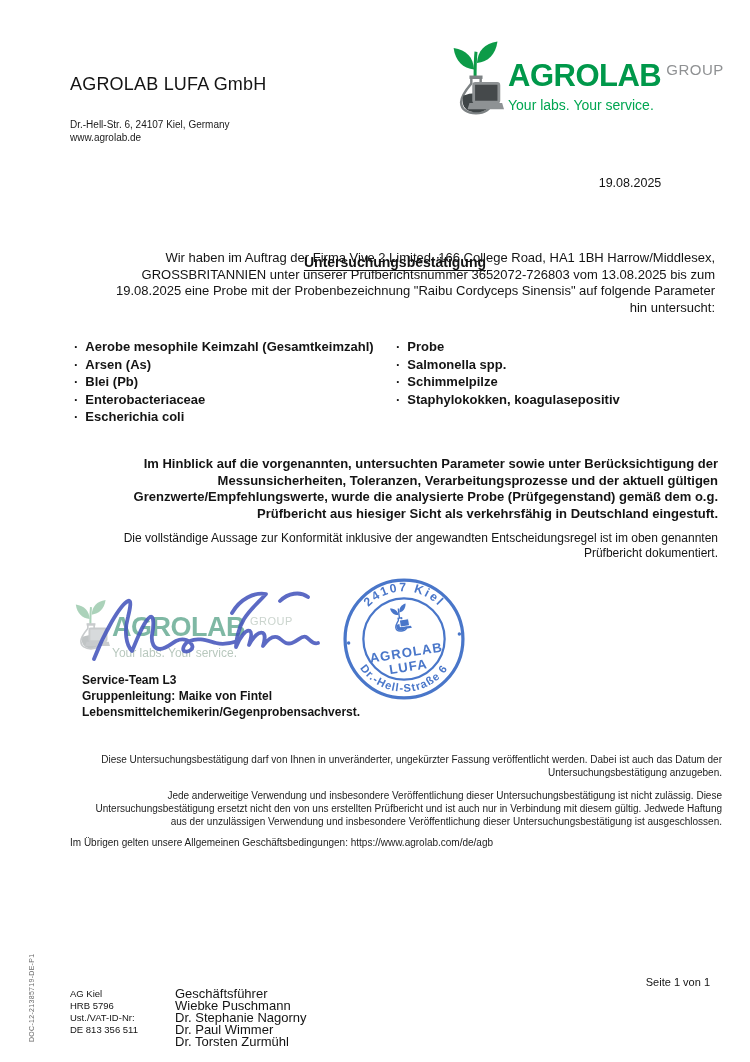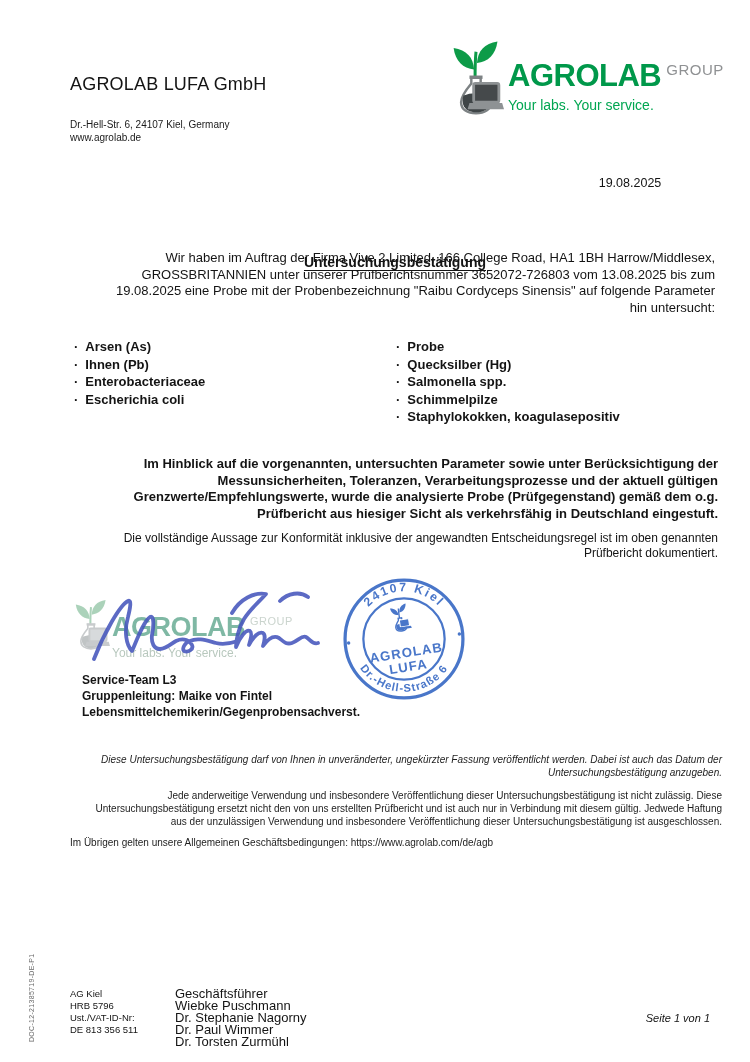--- a/index.html
+++ b/index.html
@@ -43,27 +43,27 @@
   .watermark .logo-group{font-size:11px;color:#b7c4bb;}
   .watermark .logo-tagline{font-size:12px;color:#9db3a5;margin-top:5px;}
   .wm-leaf{fill:#8cc2a0;} .wm-gray{fill:#b4b8ba;} .wm-dark{fill:#a9aeb0;} .wm-stroke{stroke:#b4b8ba;}
 
   .signature-svg{left:90px;top:585px;width:240px;height:80px;z-index:3;}
   .stamp{left:341px;top:576px;width:126px;height:126px;opacity:.92;}
 
   .signer-block{left:82px;top:672px;font-size:12px;font-weight:bold;line-height:16px;}
 
   .legal{width:652px;font-size:10px;line-height:13px;color:#1d1d1d;}
-  .legal-p1{left:70px;top:753px;font-style:italic;}
+  .legal-p1{left:70px;top:753px;}
   .legal-p2{left:70px;top:789px;}
   .legal-p3{left:70px;top:836px;}
 
   .footer-registry{left:70px;top:988px;font-size:9.5px;line-height:12px;}
   .footer-management{left:175px;top:988px;font-size:13px;line-height:12px;}
-  .page-indicator{left:560px;top:1012px;width:150px;text-align:right;font-size:11px;font-style:italic;}
+  .page-indicator{left:560px;top:976px;width:150px;text-align:right;font-size:11px;}
   .doc-code{left:28px;top:950px;height:92px;font-size:7px;color:#6a6a6a;letter-spacing:.3px;
             writing-mode:vertical-rl;transform:rotate(180deg);}
 
   
   .leaf{fill:#0D9B48;} .flaskline{stroke:#7d8284;} .flaskfill{fill:#3f4547;} .lap{fill:#45494b;} .lapgray{fill:#8e9294;}
 </style>
 </head>
 <body>
 
 <div class="page">
@@ -96,28 +96,28 @@
 
   <div class="abs doc-date">19.08.2025</div>
   <div class="abs doc-title">Untersuchungsbestätigung</div>
 
   <div class="abs intro prelines">Wir haben im Auftrag der Firma Vive 2 Limited, 166 College Road, HA1 1BH Harrow/Middlesex,
 GROSSBRITANNIEN unter unserer Prüfberichtsnummer 3652072-726803 vom 13.08.2025 bis zum
 19.08.2025 eine Probe mit der Probenbezeichnung "Raibu Cordyceps Sinensis" auf folgende Parameter
 hin untersucht:</div>
 
   <ul class="abs param-list list-left">
+    <li>Aerobe mesophile Keimzahl (Gesamtkeimzahl)</li>
     <li>Arsen (As)</li>
-    <li>Ihnen (Pb)</li>
+    <li>Blei (Pb)</li>
     <li>Enterobacteriaceae</li>
     <li>Escherichia coli</li>
   </ul>
   <ul class="abs param-list list-right">
     <li>Probe</li>
-    <li>Quecksilber (Hg)</li>
     <li>Salmonella spp.</li>
     <li>Schimmelpilze</li>
     <li>Staphylokokken, koagulasepositiv</li>
   </ul>
 
   <div class="abs conclusion prelines">Im Hinblick auf die vorgenannten, untersuchten Parameter sowie unter Berücksichtigung der
 Messunsicherheiten, Toleranzen, Verarbeitungsprozesse und der aktuell gültigen
 Grenzwerte/Empfehlungswerte, wurde die analysierte Probe (Prüfgegenstand) gemäß dem o.g.
 Prüfbericht aus hiesiger Sicht als verkehrsfähig in Deutschland eingestuft.</div>
   <div class="abs conformity prelines">Die vollständige Aussage zur Konformität inklusive der angewandten Entscheidungsregel ist im oben genannten

